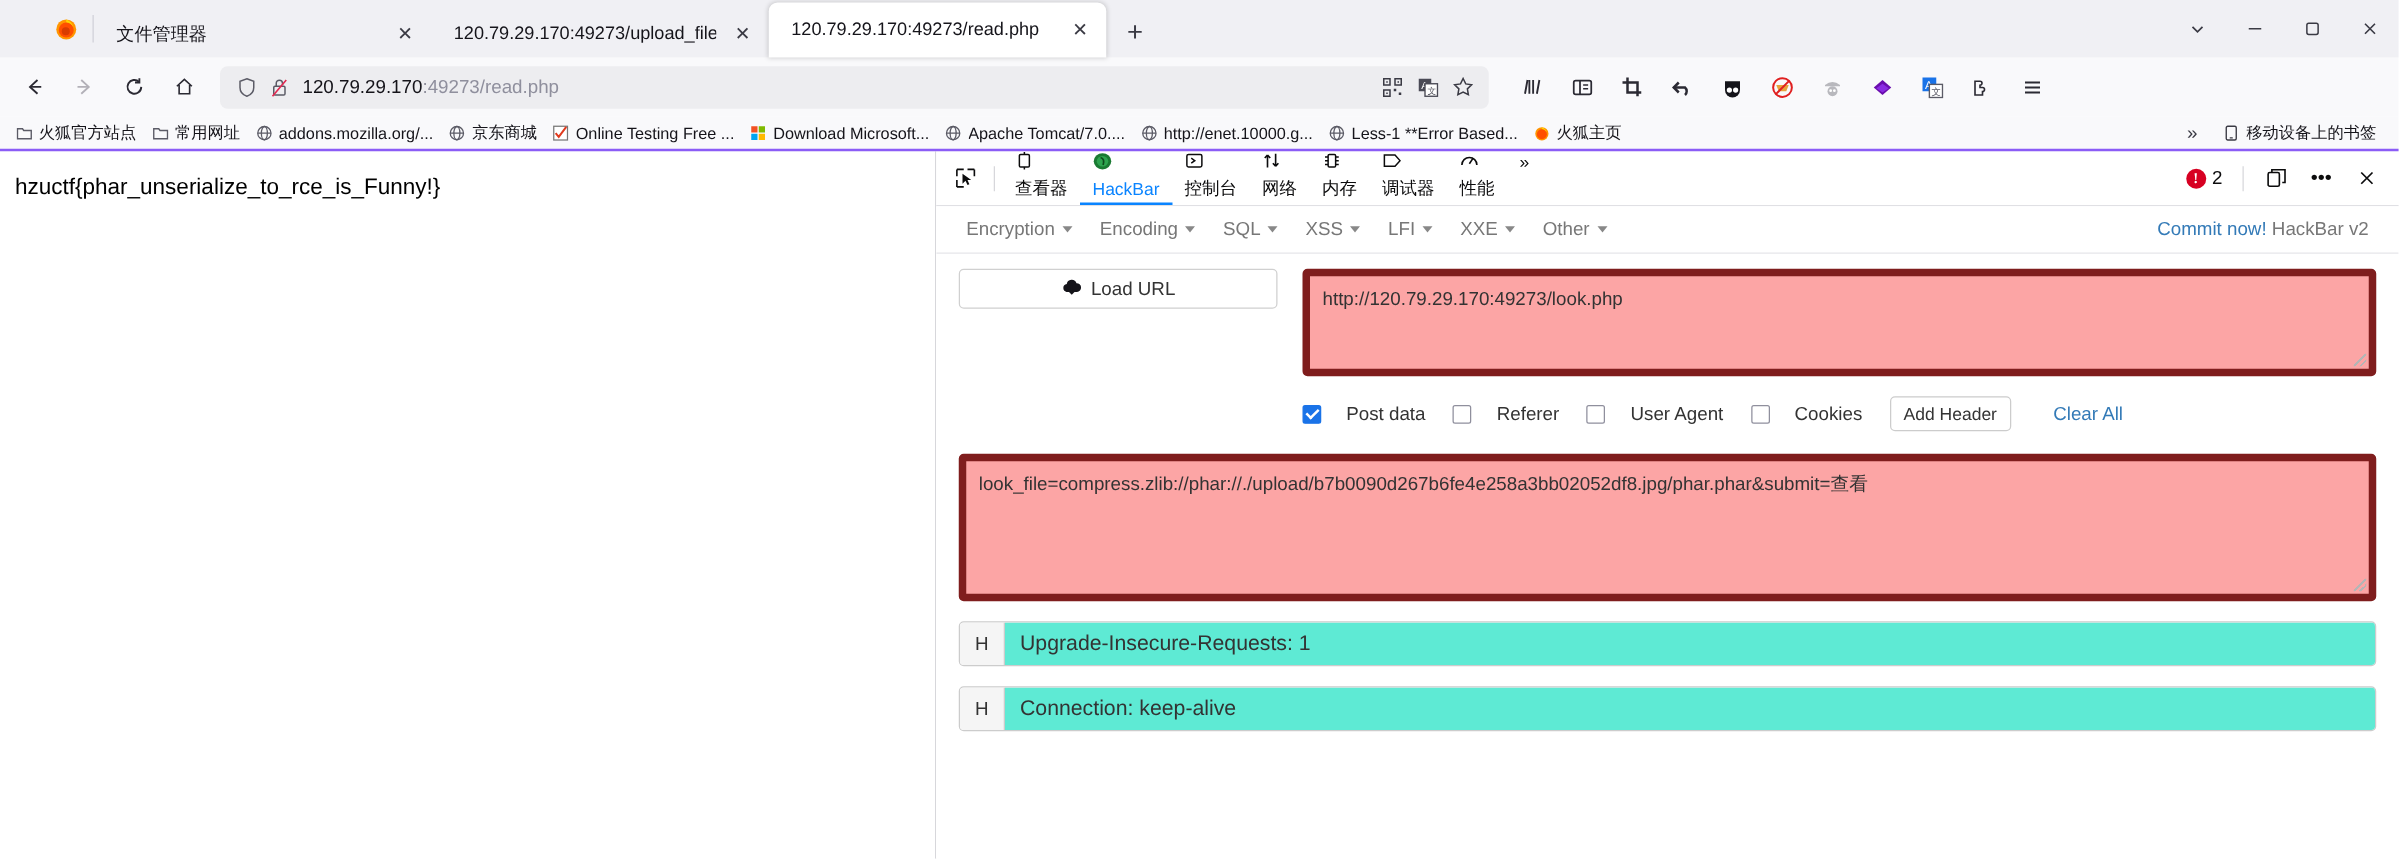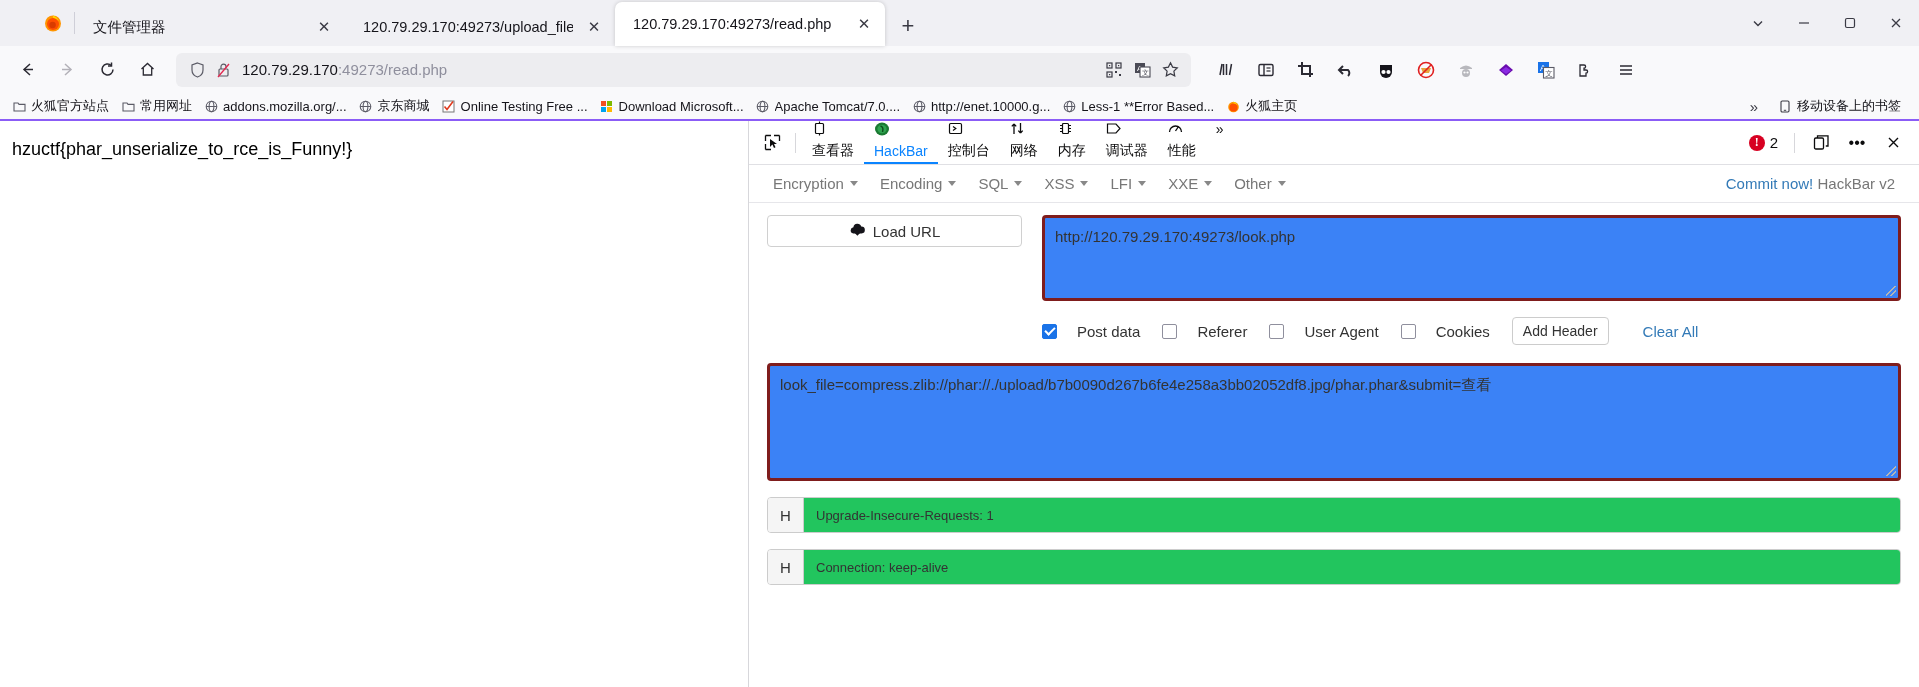--- a/index.html
+++ b/index.html
@@ -246,29 +246,29 @@
     height: 32px;
     border: 1px solid #d0d0d0;
     border-radius: 4px;
     background: #fff;
     display:flex; align-items:center; justify-content:center; gap: 7px;
     font-size: 15px; color: #333;
   }
   .hb-right { flex: 1 1 auto; min-width:0; }
   .hb-ta {
     width: 100%;
-    border: 3px solid #7f1d1d;
+    border: 6px solid #7f1d1d;
     border-radius: 4px;
     padding: 9px 10px;
     font-size: 15px;
     color: #333;
     resize: none;
     font-family: "Liberation Sans", sans-serif;
     line-height: 1.35;
-    background: #3b82f6;
+    background: #fca5a5;
     display:block;
   }
   .hb-ta.url { height: 86px; }
   .hb-checks {
     display:flex; align-items:center; gap: 22px;
     margin-top: 16px;
     font-size: 15px; color: #333;
   }
   .chk-item { display:flex; align-items:center; gap:20px; white-space:nowrap;}
   .chk {
@@ -305,22 +305,22 @@
   }
   .hdr-h {
     width: 36px; flex:0 0 36px;
     background:#f5f5f5;
     border-right:1px solid #ccc;
     display:flex;align-items:center;justify-content:center;
     font-size:15px;color:#333;
   }
   .hdr-val {
     flex:1 1 auto; display:flex; align-items:center;
-    padding: 0 12px; font-size: 13px; color:#333;
-    background:#22c55e;
+    padding: 0 12px; font-size: 17px; color:#333;
+    background:#5eead4;
   }
   .resize-grip {
     position:relative;
   }
   .resize-grip::after {
     content:"";
     position:absolute; right:2px; bottom:2px;
     width:10px;height:10px;
     background:
       linear-gradient(135deg, transparent 45%, #b5b5b5 45%, #b5b5b5 55%, transparent 55%),

